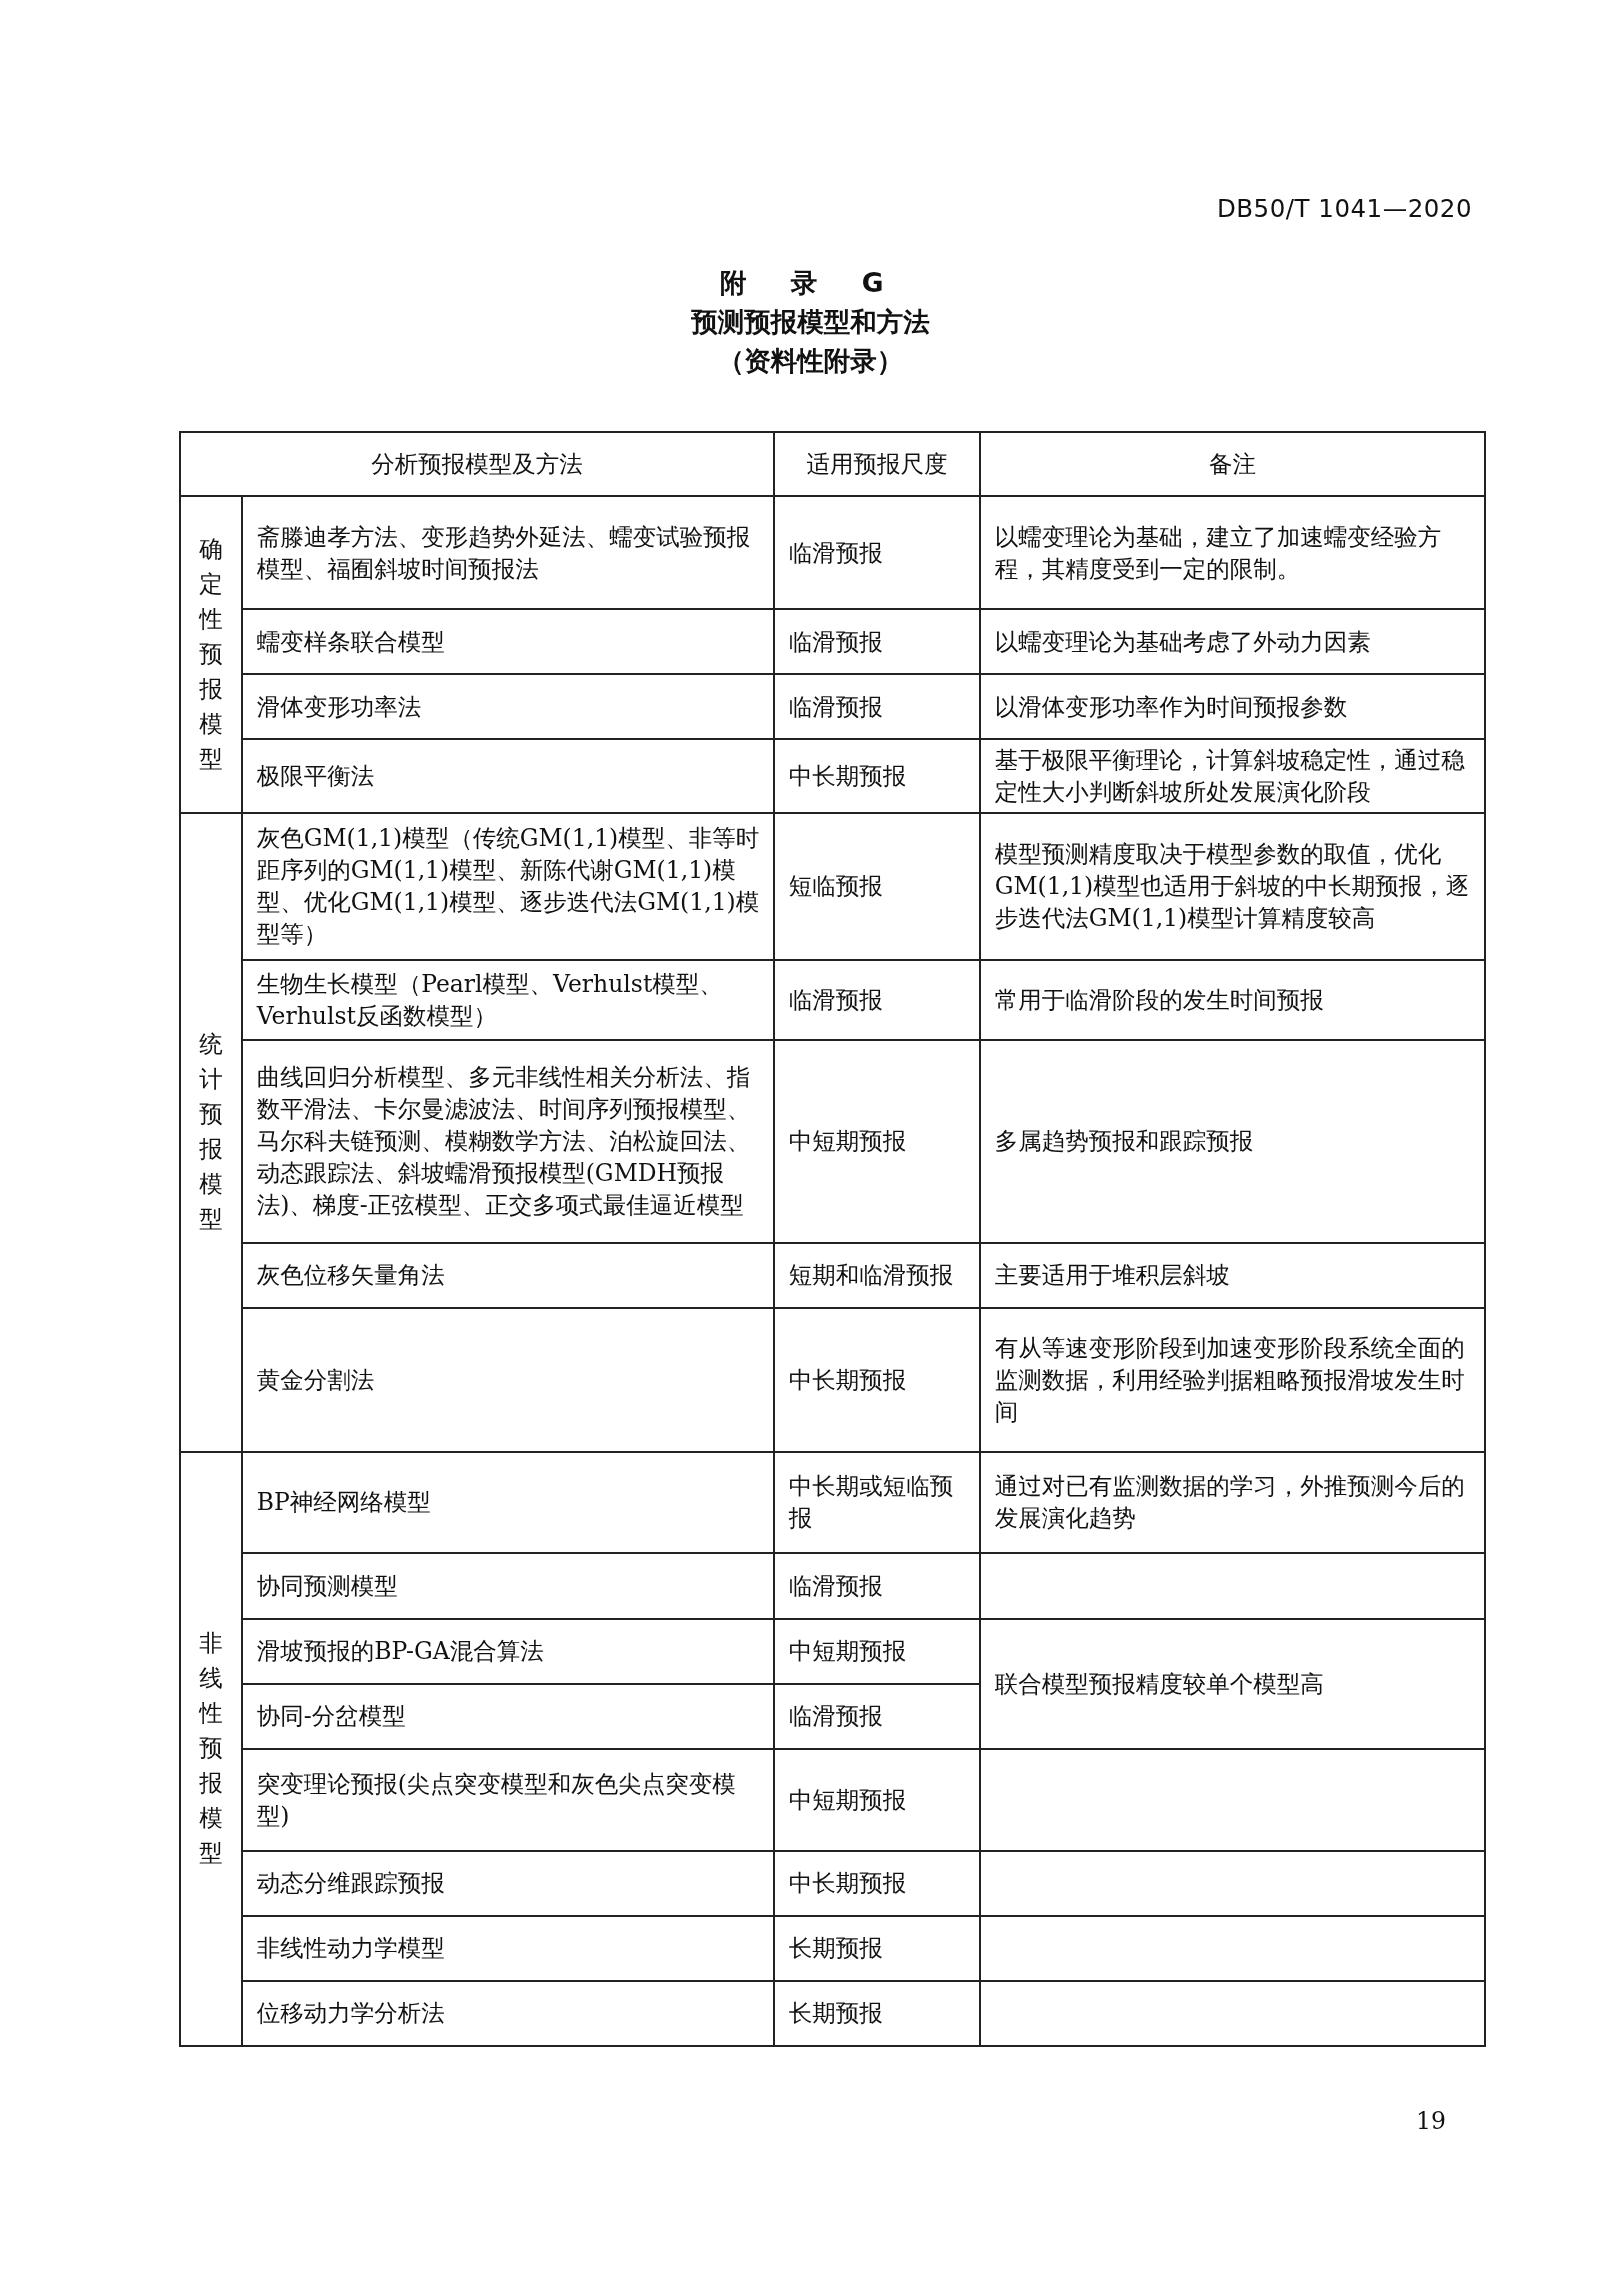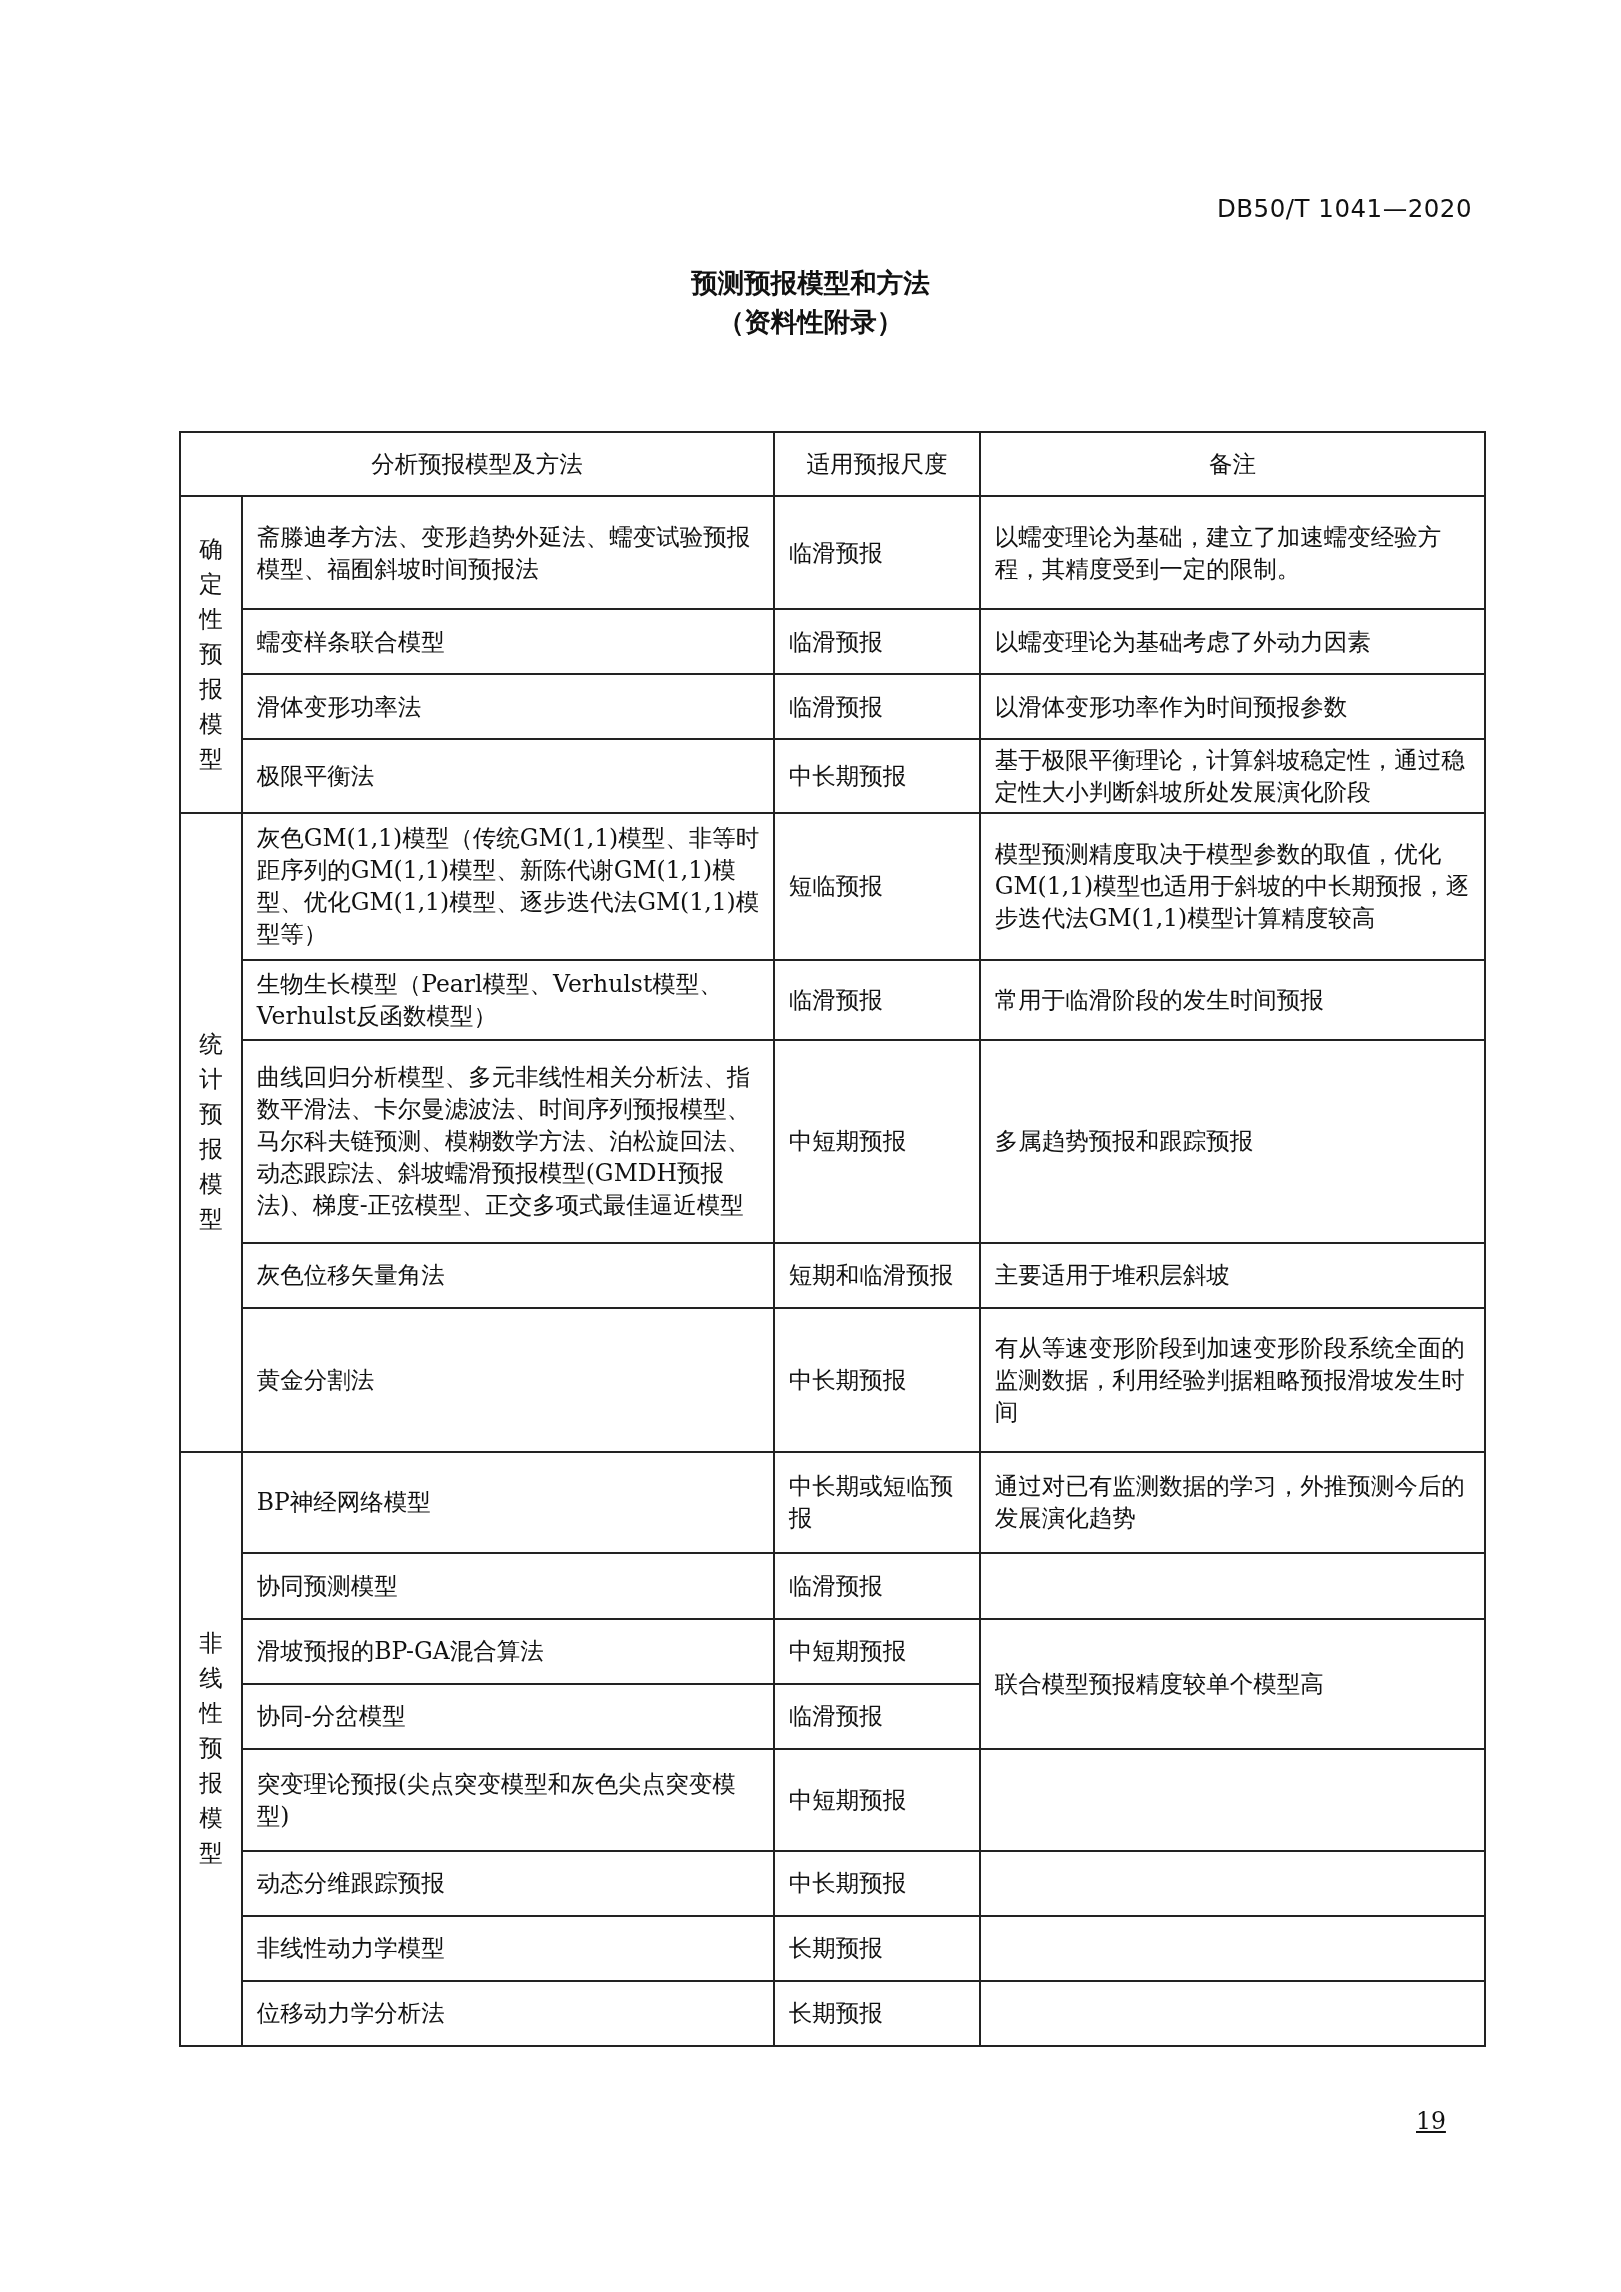--- a/index.html
+++ b/index.html
@@ -6,28 +6,29 @@
   body { width:1621px; height:2293px; position:relative; font-family:"DejaVu Serif","Liberation Serif",serif; color:#111; }
   .doc-code { position:absolute; top:194px; right:149px; font-family:"DejaVu Sans","Liberation Sans",sans-serif; font-size:24.5px; letter-spacing:0.5px; }
   .titles { position:absolute; top:263px; left:0; width:1621px; text-align:center; font-family:"DejaVu Sans","Liberation Sans",sans-serif; font-weight:bold; }
   .titles div { font-size:26.5px; line-height:39px; }
   .titles .t1 { letter-spacing:17.6px; }
   table.main { position:absolute; left:179px; top:431px; width:1305px; border-collapse:collapse; table-layout:fixed; font-size:23.5px; }
   table.main td { border:2px solid #222; padding:3.9px 13.7px; vertical-align:middle; line-height:32px; }
   td.cat { text-align:center; padding:3.9px 0; width:33px;margin-top:17px; }
   td.cat span { display:block; width:25.5px; margin:0 auto; line-height:35px; word-break:break-all; }
   td.hdr { text-align:center;margin-left:35px; }
-  .page-num { position:absolute; top:2107px; left:1416px; font-size:23.5px;text-decoration:underline; }
+  .page-num { position:absolute; top:2107px; left:1416px; font-size:23.5px; }
 </style>
 </head>
 <body>
 
 <div class="doc-code">DB50/T 1041—2020</div>
 
 <div class="titles">
+  <div class="t1">附 录 G</div>
   <div>预测预报模型和方法</div>
   <div>（资料性附录）</div>
 </div>
 
 <table class="main">
   <colgroup>
     <col style="width:62px">
       <col style="width:532px">
       <col style="width:206px">
       <col style="width:505px">

